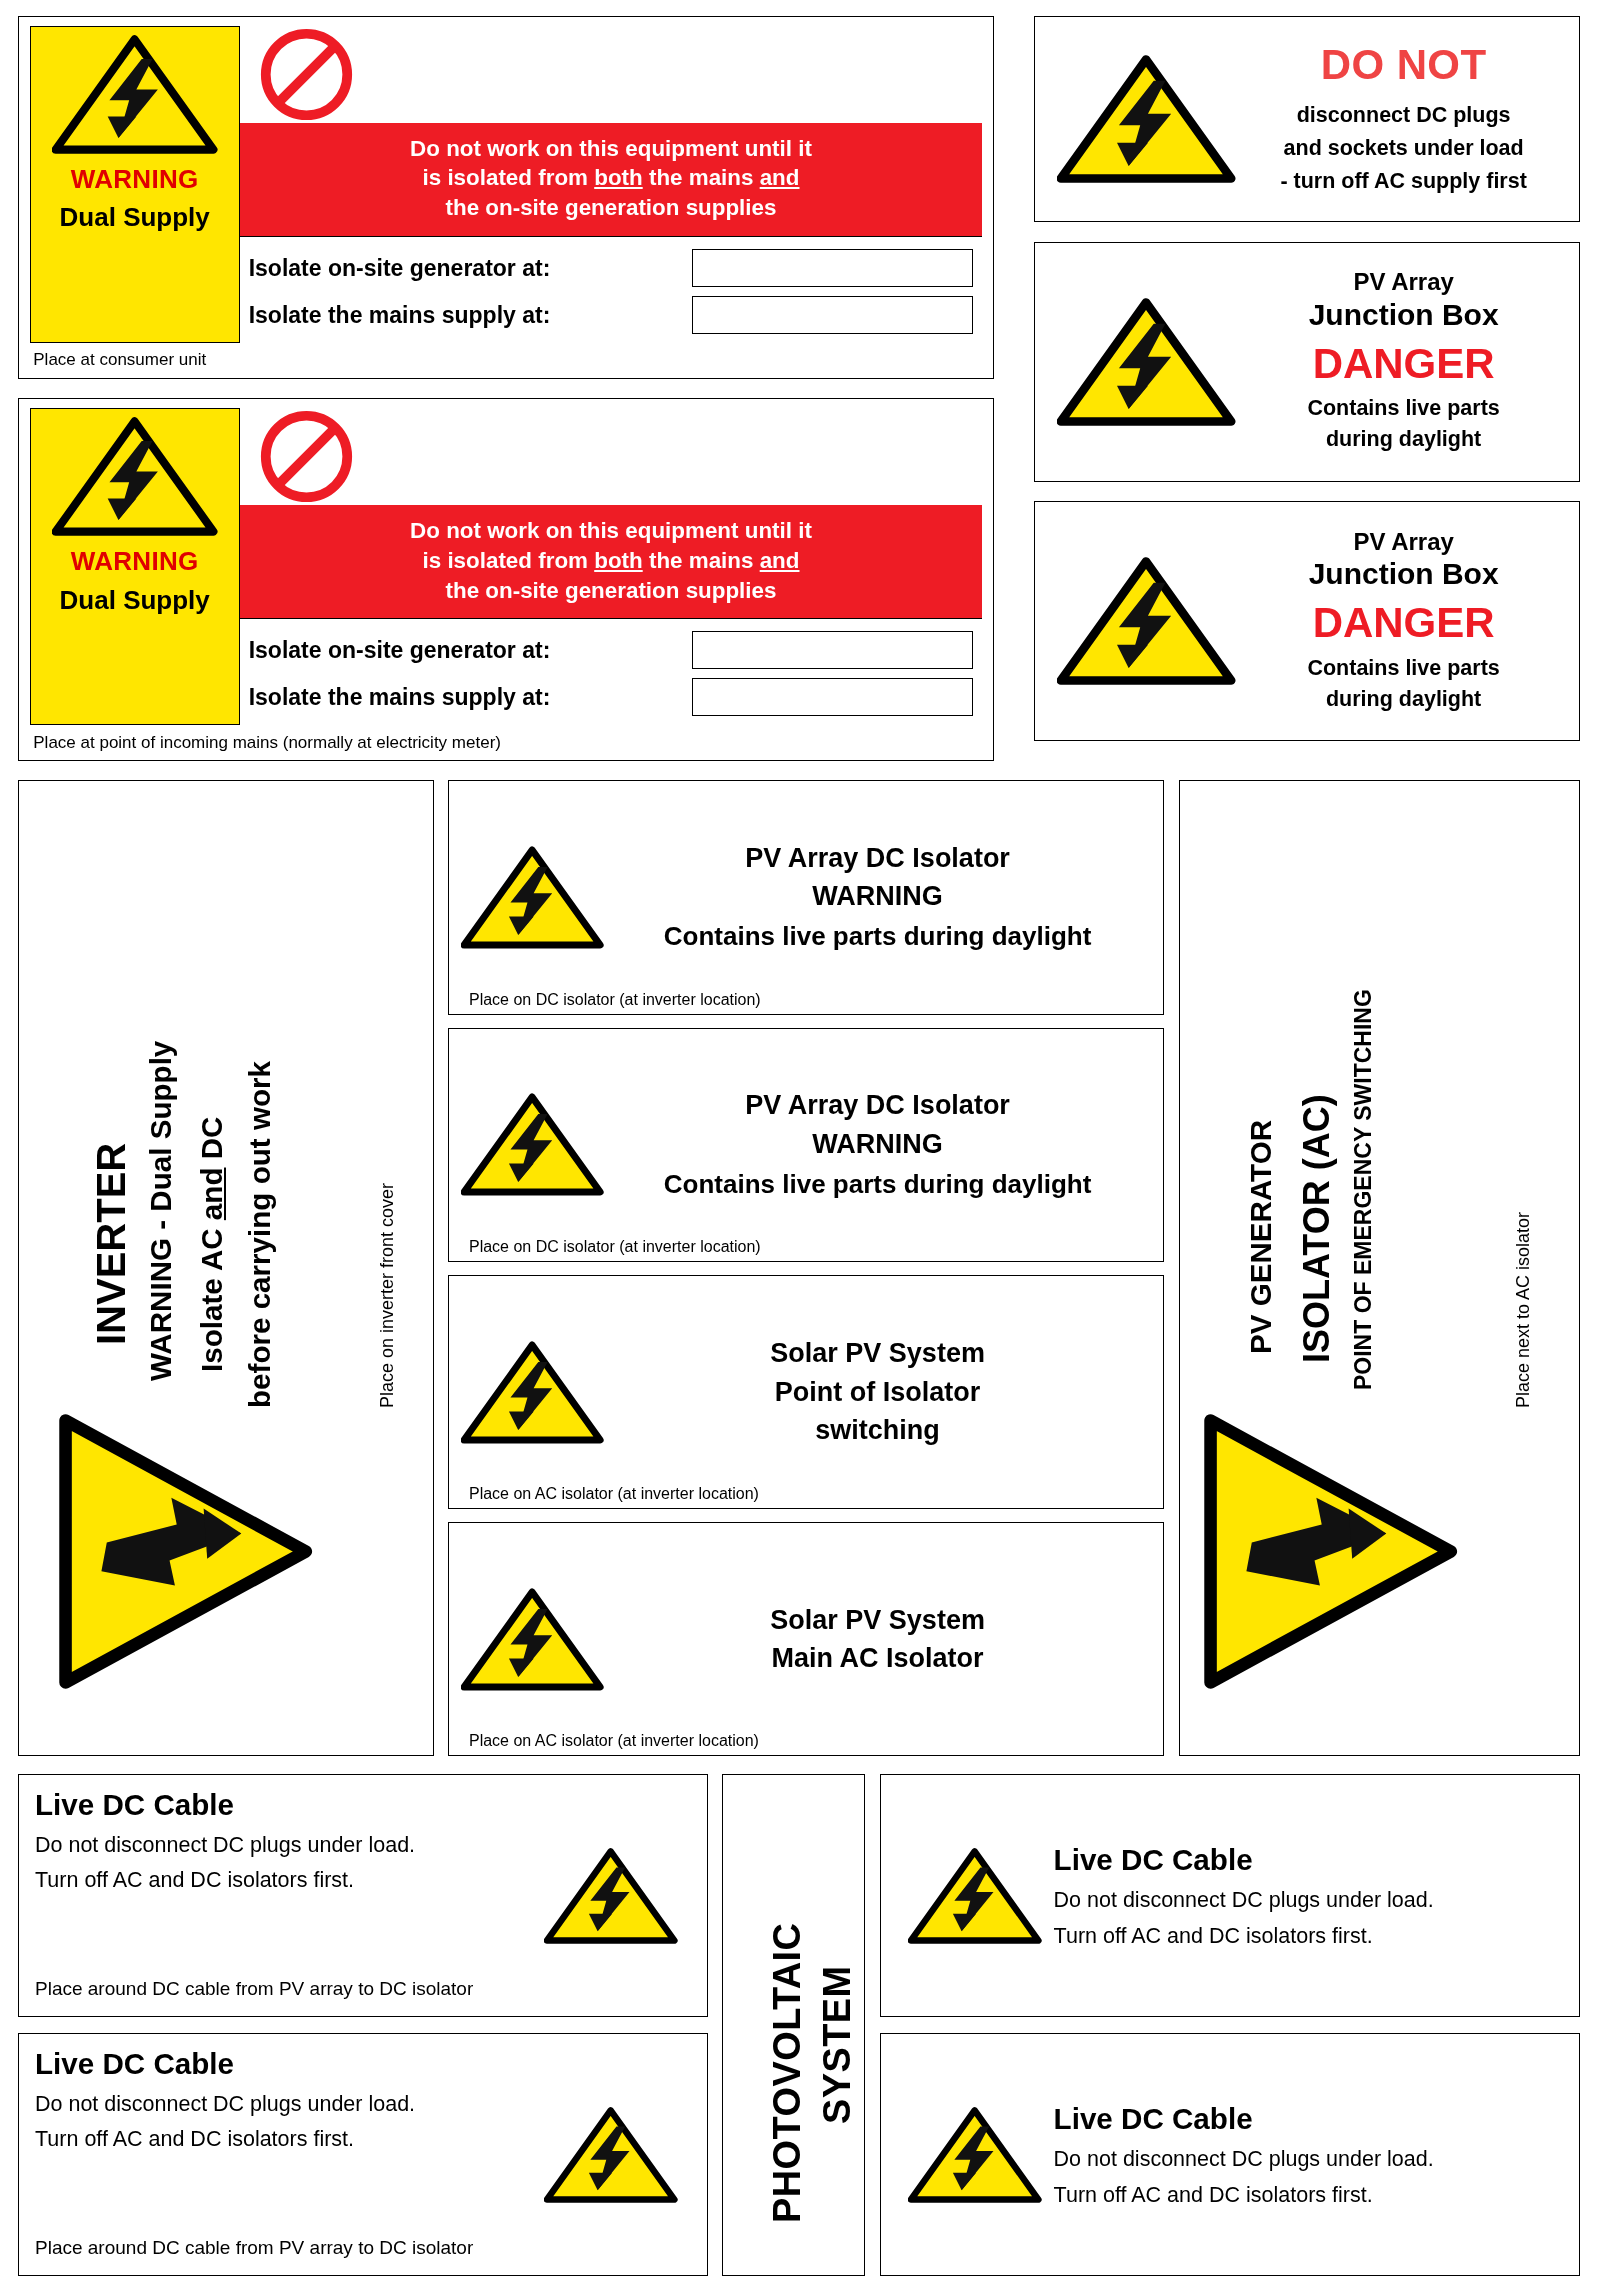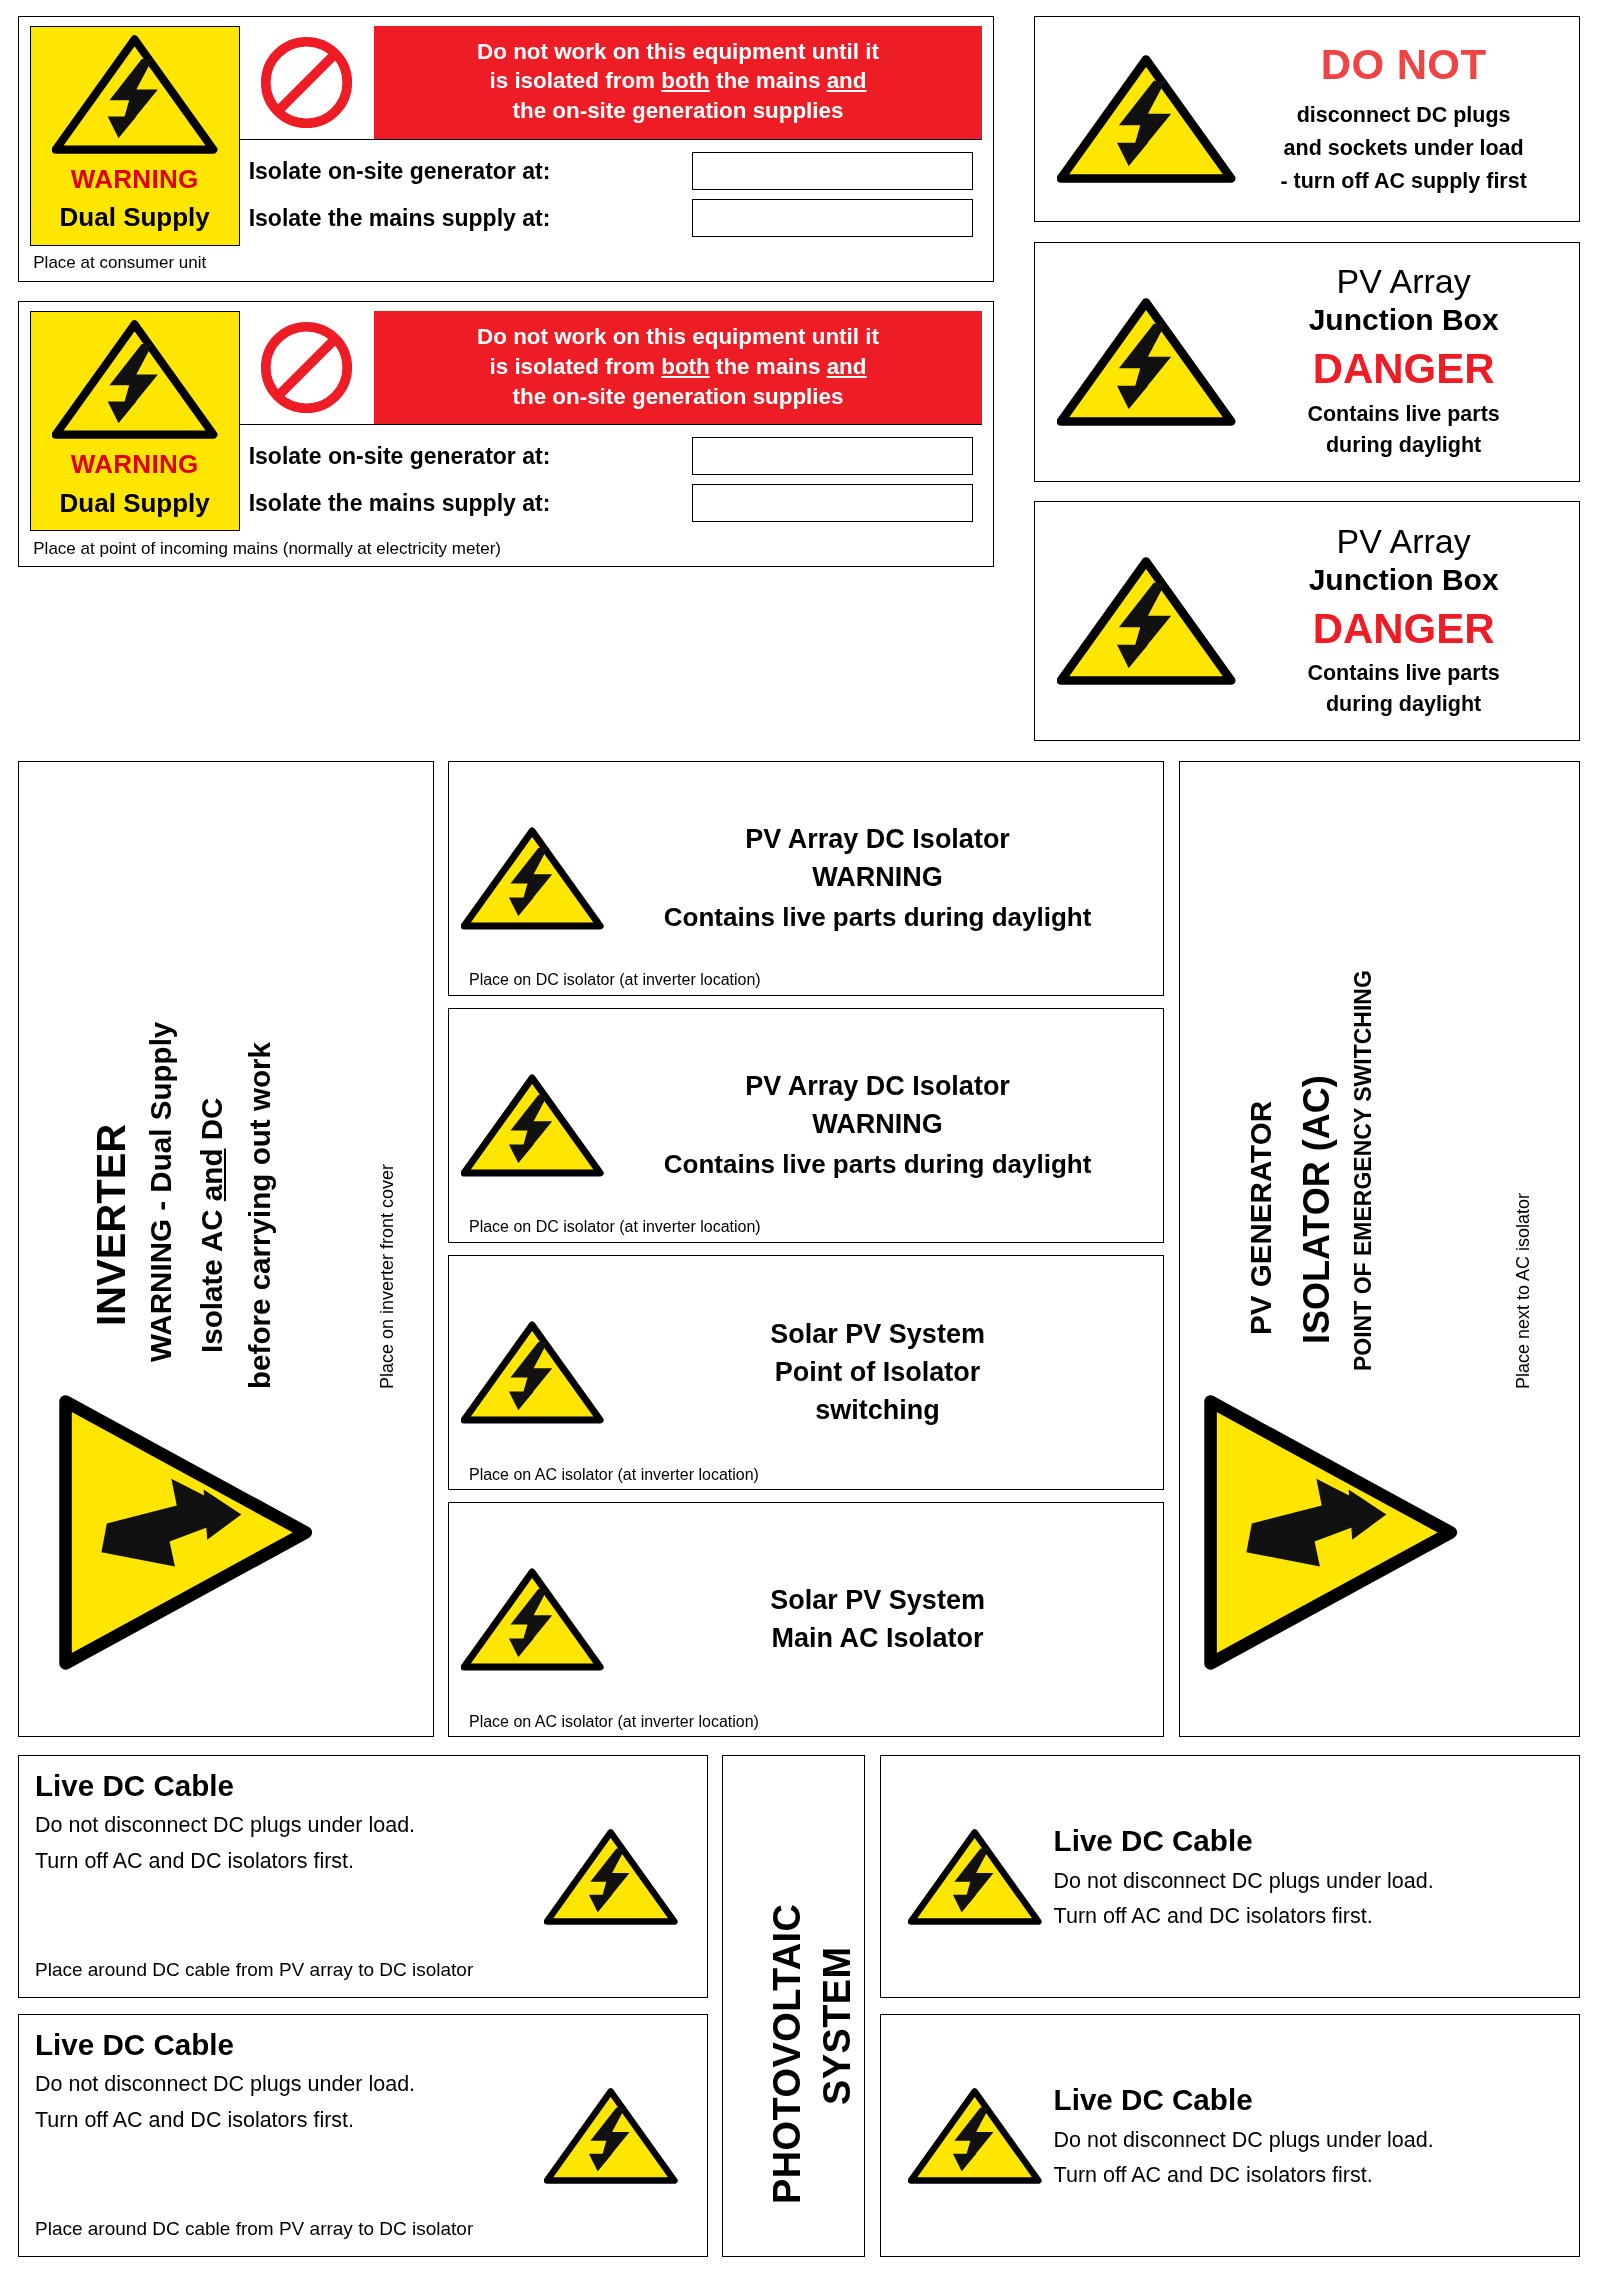--- a/index.html
+++ b/index.html
@@ -51,21 +51,21 @@
     padding: 7.2px 3.6px 9px 3.6px;
     display:flex; flex-direction:column; align-items:center; justify-content:flex-start;
   }
   .dual-yellow .warn {
     color:#e00000; font-weight:bold; font-size:26px; margin-top:9px; letter-spacing:0.3px;
   }
   .dual-yellow .sub {
     color:#000; font-weight:bold; font-size:26px; margin-top:7.2px;
   }
   .dual-right { flex:1; display:flex; flex-direction:column; }
-  .dual-redrow { display:flex; align-items:stretch; border-bottom:1.8px solid #000; }
+  .dual-redrow { display:flex; align-items:stretch; border-bottom:1.8px solid #000;flex-direction:column; }
   .noentry-wrap {
     width: 134px; display:flex; align-items:center; justify-content:center;
     border-right: 0px solid #000;
   }
   .redbox {
     flex:1; background:#ee1c25; color:#fff; font-weight:bold;
     font-size:22.4px; line-height:1.33; text-align:center;
     padding: 10.7px 9px 12.5px 9px;
   }
   .redbox u { text-decoration: underline; }
@@ -86,21 +86,21 @@
   }
   .donot-tri { width: 193px; flex:0 0 193px; display:flex; justify-content:center; }
   .donot-txt { flex:1; text-align:center; }
   .donot-title { color:#ef4444; font-weight:bold; font-size:42px; letter-spacing:0.4px; }
   .donot-lines { font-weight:bold; font-size:21.5px; line-height:1.52; margin-top:10.7px; }
 
   
   .jbox { display:flex; align-items:center; padding: 10.7px 14.3px; min-height: 240px; }
   .jbox-tri { width: 193px; flex:0 0 193px; display:flex; justify-content:center; }
   .jbox-txt { flex:1; text-align:center; }
-  .jbox-l1 { font-weight:normal; font-size:34px; }
+  .jbox-l1 { font-weight:bold; font-size:24px; }
   .jbox-l2 { font-weight:bold; font-size:30px; margin-top:1.8px; }
   .jbox-danger { color:#ee1c25; font-weight:bold; font-size:42px; margin-top:8px; }
   .jbox-l3 { font-weight:bold; font-size:21.5px; line-height:1.45; margin-top:5.4px; }
 
   
   .grid-mid {
     display:grid;
     grid-template-columns: 416px 716px 1fr;
     column-gap: 14.3px;
     margin-top: 19.7px;

